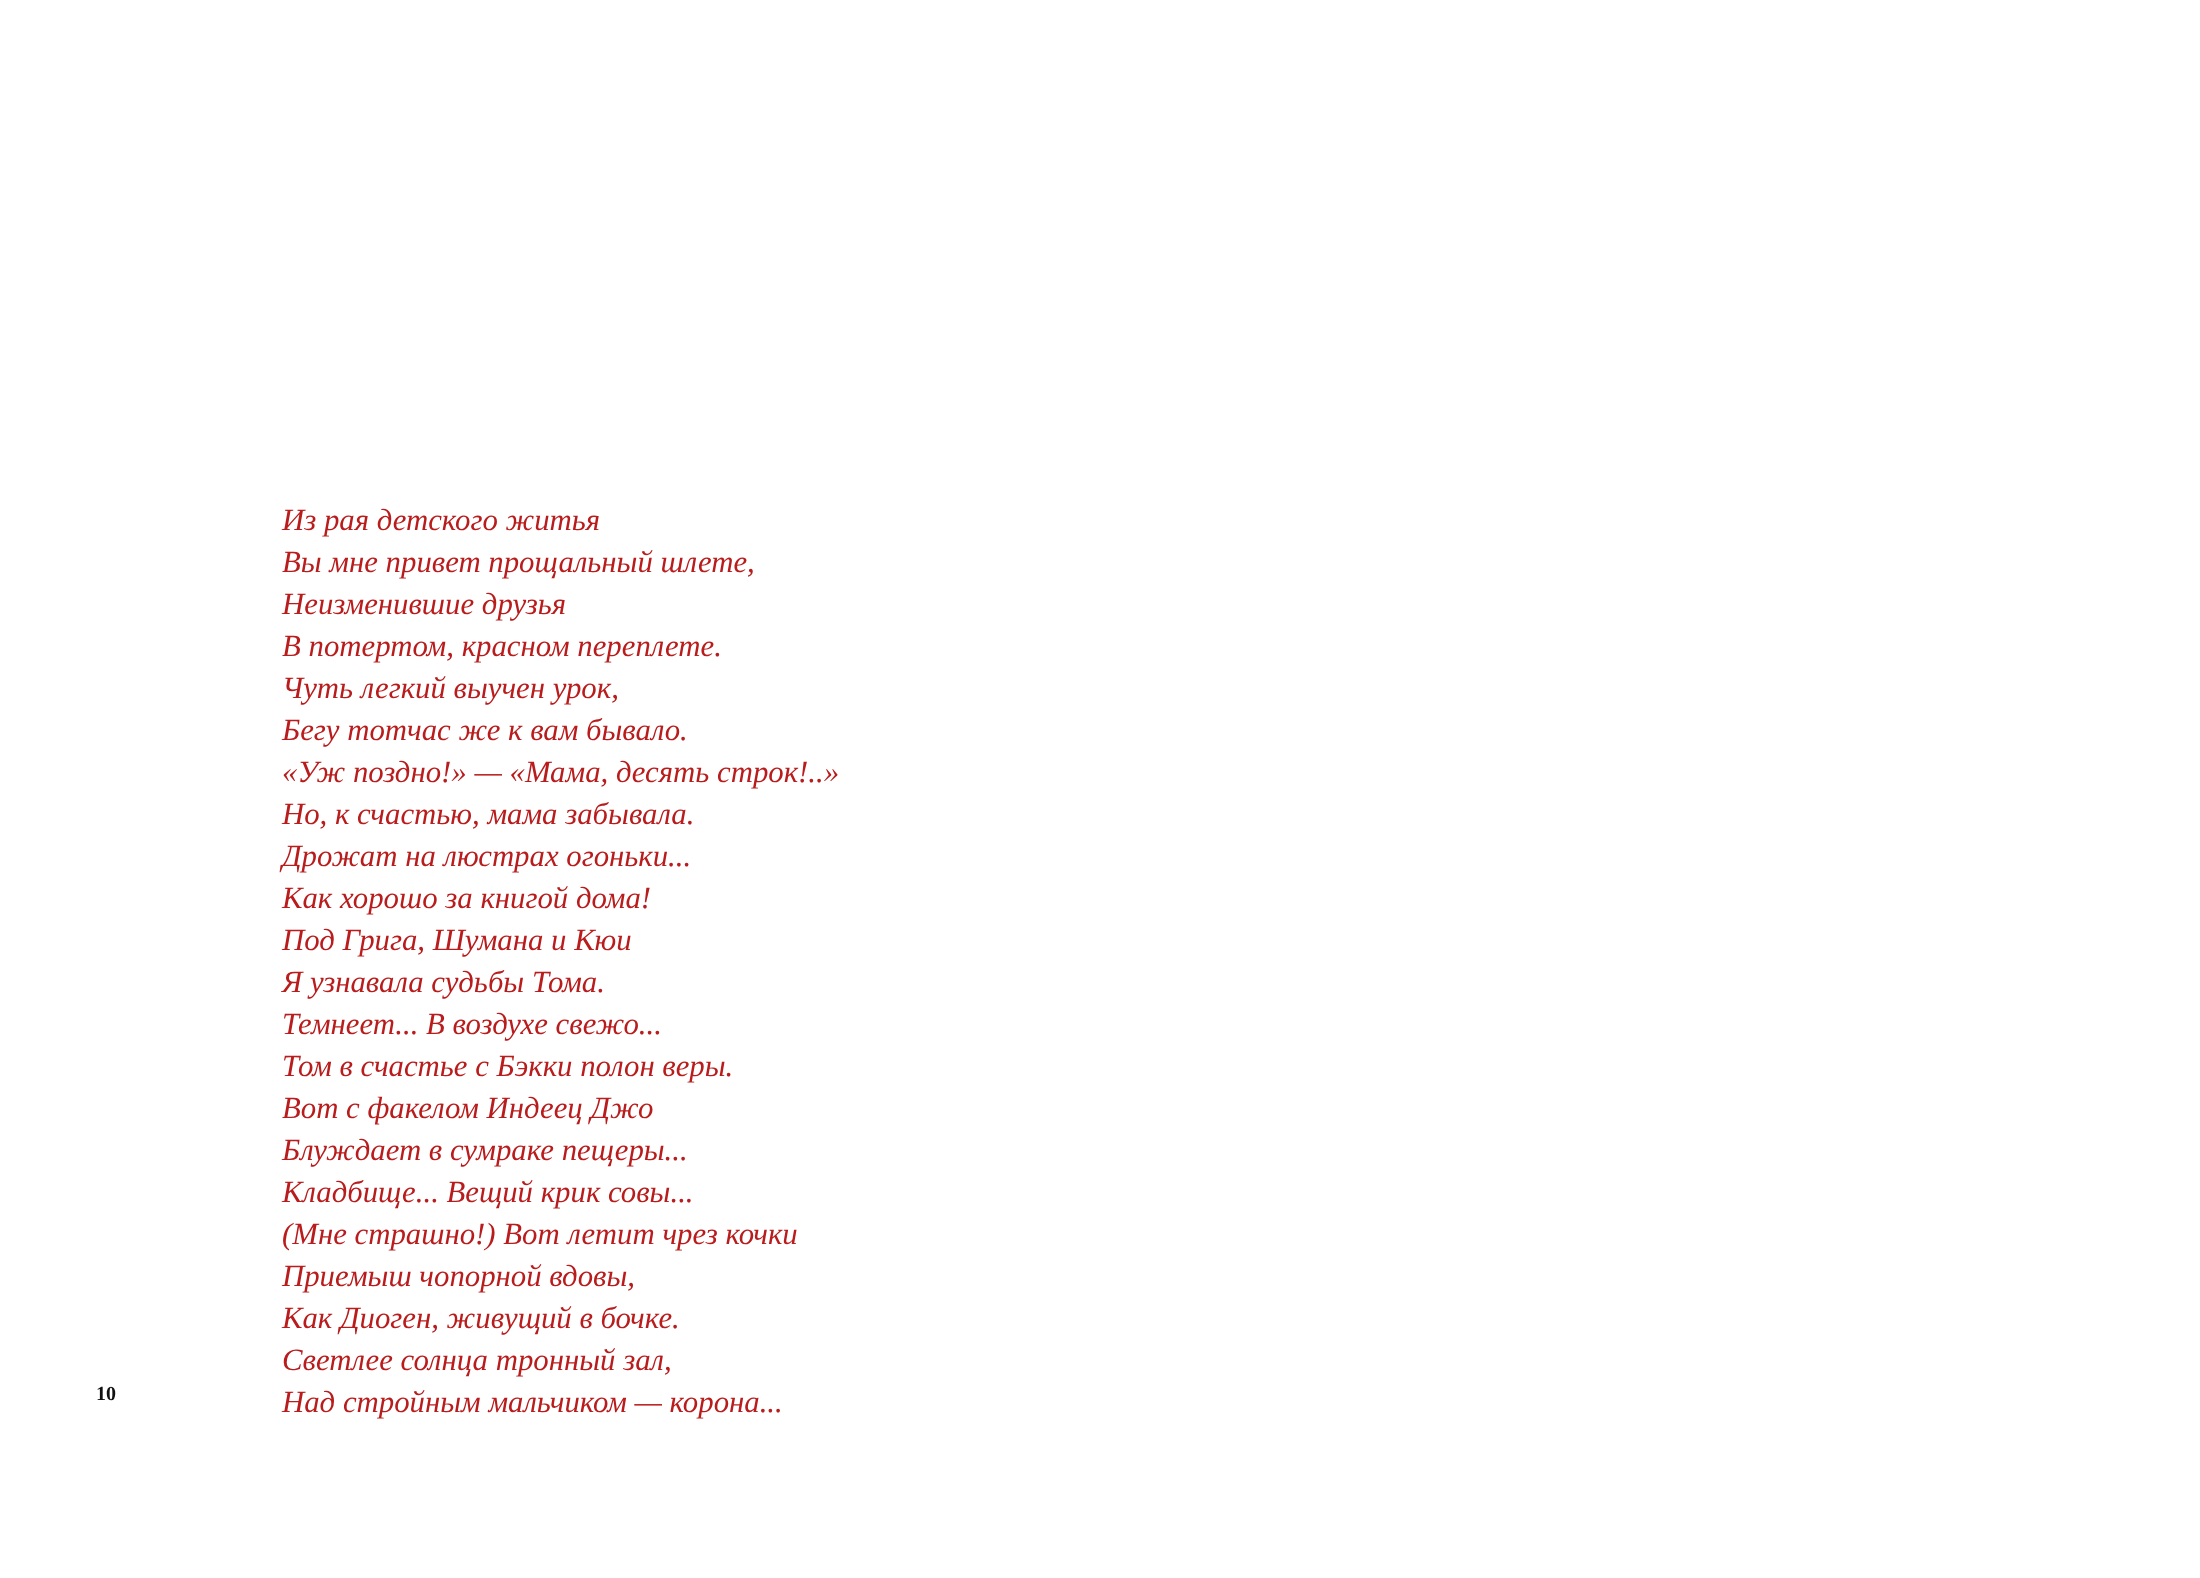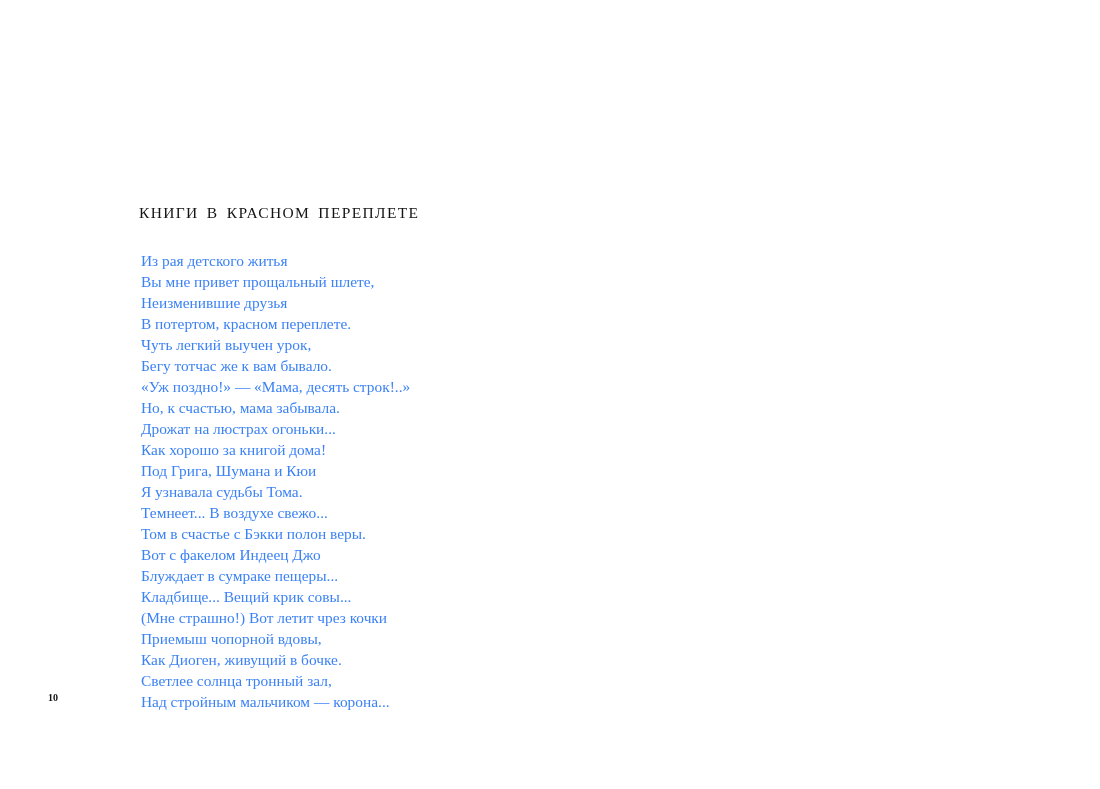--- a/index.html
+++ b/index.html
@@ -38,22 +38,23 @@
     letter-spacing: 1.35px;
     word-spacing: 3px;
     white-space: nowrap;
     color: #141414;
   }
 
   .verse-block {
     position: absolute;
     font-size: 15.4px;
     line-height: 21px;
-    color: #3b82f6;
+    color: #b91c1c;
     white-space: pre;
+    font-style: italic;
   }
   .verse-left {
     left: 141px;
     top: 250px;
   }
   .verse-line {
     display: block;
     height: 21px;
     white-space: pre;
   }
@@ -66,21 +67,20 @@
     color: #111111;
   }
   .folio-left { left: 48px; }
 </style>
 </head>
 <body>
 
 <div class="spread">
 
   <div class="page page-left">
-    <div class="poem-title">КНИГИ В КРАСНОМ ПЕРЕПЛЕТЕ</div>
 
     <div class="verse-block verse-left"><span class="verse-line">Из рая детского житья</span><span class="verse-line">Вы мне привет прощальный шлете,</span><span class="verse-line">Неизменившие друзья</span><span class="verse-line">В потертом, красном переплете.</span><span class="verse-line">Чуть легкий выучен урок,</span><span class="verse-line">Бегу тотчас же к вам бывало.</span><span class="verse-line">«Уж поздно!» — «Мама, десять строк!..»</span><span class="verse-line">Но, к счастью, мама забывала.</span><span class="verse-line">Дрожат на люстрах огоньки...</span><span class="verse-line">Как хорошо за книгой дома!</span><span class="verse-line">Под Грига, Шумана и Кюи</span><span class="verse-line">Я узнавала судьбы Тома.</span><span class="verse-line">Темнеет... В воздухе свежо...</span><span class="verse-line">Том в счастье с Бэкки полон веры.</span><span class="verse-line">Вот с факелом Индеец Джо</span><span class="verse-line">Блуждает в сумраке пещеры...</span><span class="verse-line">Кладбище... Вещий крик совы...</span><span class="verse-line">(Мне страшно!) Вот летит чрез кочки</span><span class="verse-line">Приемыш чопорной вдовы,</span><span class="verse-line">Как Диоген, живущий в бочке.</span><span class="verse-line">Светлее солнца тронный зал,</span><span class="verse-line">Над стройным мальчиком — корона...</span></div>
 
     <div class="folio folio-left">10</div>
   </div>
 
   <div class="page page-right">
     
 
     

